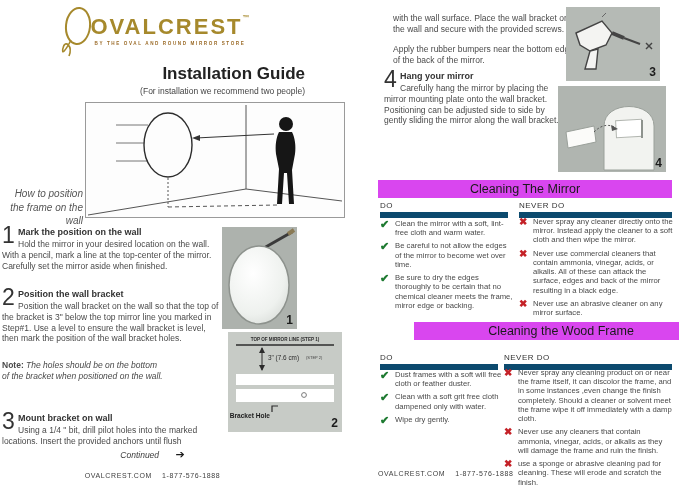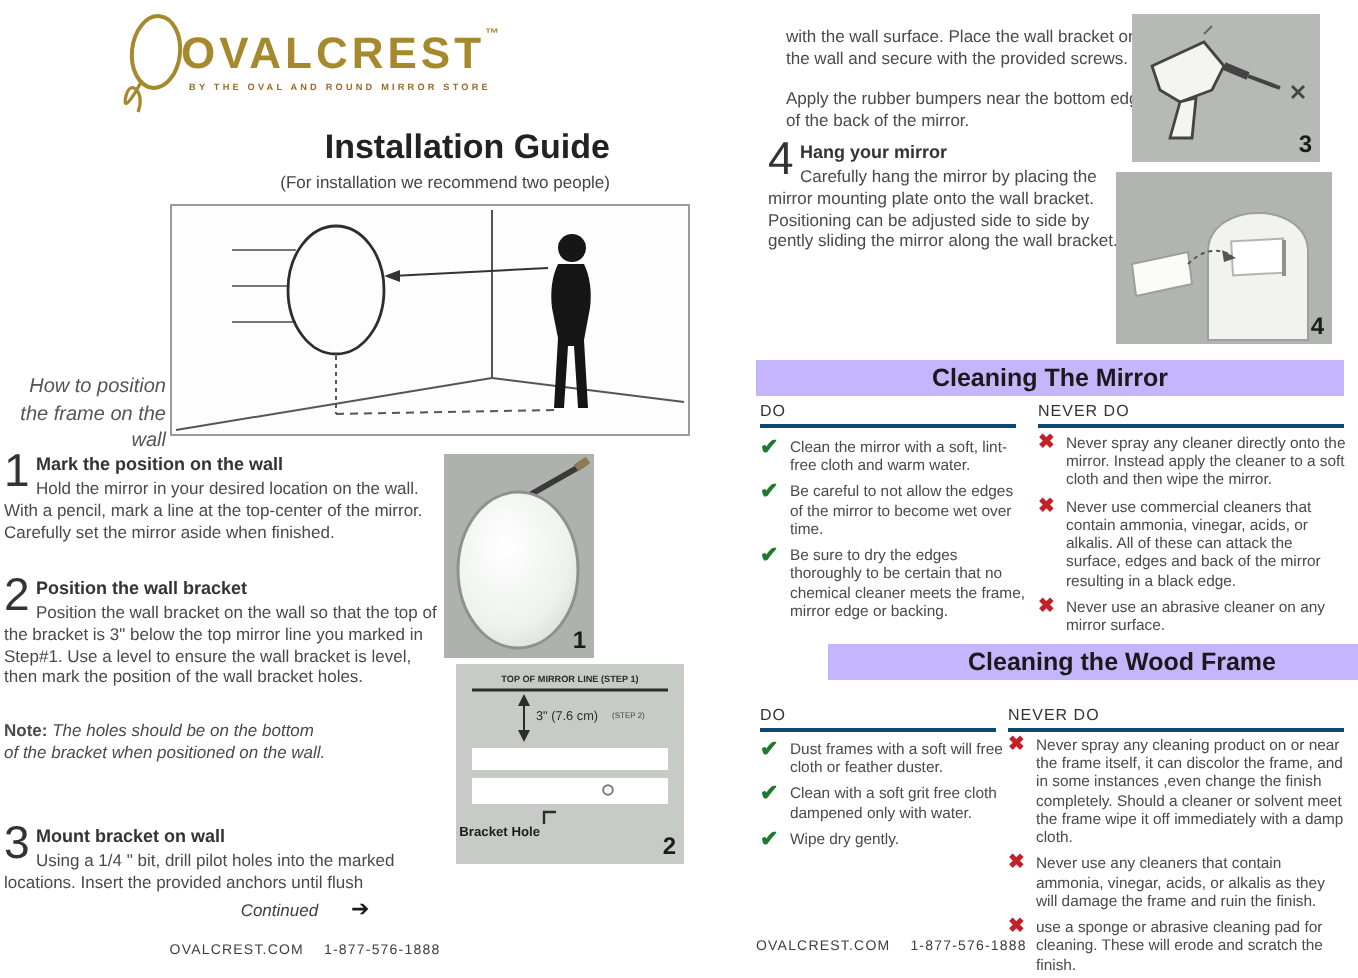--- a/index.html
+++ b/index.html
@@ -46,25 +46,25 @@
   .footer-r { position:absolute; left:378px; top:470px; font-size:7px; letter-spacing:0.6px; color:#3d3d3d; }
   .footer-sp { display:inline-block; width:10px; }
 
   
   .rp-para1 { position:absolute; left:393px; top:13px; width:184px; font-size:8.5px; line-height:1.3; }
   .rp-para2 { position:absolute; left:393px; top:44px; width:188px; font-size:8.5px; line-height:1.3; }
   .step4 { left:384px; top:70px; width:182px; }
   .fig3 { left:566px; top:7px; width:94px; height:74px; background:#b5bab5; }
   .fig4 { left:558px; top:86px; width:108px; height:86px; background:#b0b5b0; }
 
-  .sec-header { position:absolute; left:378px; width:294px; height:18px; background:#c4b5fd;
-    text-align:center; font-size:12.5px; font-weight:bold; color:#1a1a1a; line-height:18px; }
+  .sec-header { position:absolute; left:378px; width:294px; height:18px; background:#d946ef;
+    text-align:center; font-size:12.5px; font-weight:normal; color:#1a1a1a; line-height:18px; }
   .hd-mirror { top:180px; }
   .hd-frame { top:322px;margin-left:36px; }
-  .col-head { position:absolute; font-size:8px; letter-spacing:0.5px; color:#333; border-bottom:2px solid #0c4a6e; padding-bottom:2px; }
+  .col-head { position:absolute; font-size:8px; letter-spacing:0.5px; color:#333; border-bottom:6px solid #0c4a6e; padding-bottom:2px; }
   .ch-mdo { left:380px; top:201px; width:128px; }
   .ch-mnd { left:519px; top:201px; width:153px; }
   .ch-fdo { left:380px; top:353px; width:118px; }
   .ch-fnd { left:504px; top:353px; width:168px; }
 
   .col { position:absolute; }
   .col-mdo { left:380px; top:219px; width:133px; }
   .col-mnd { left:519px; top:217px; width:156px; }
   .col-fdo { left:380px; top:370px; width:124px; }
   .col-fnd { left:504px; top:368px; width:171px; }

